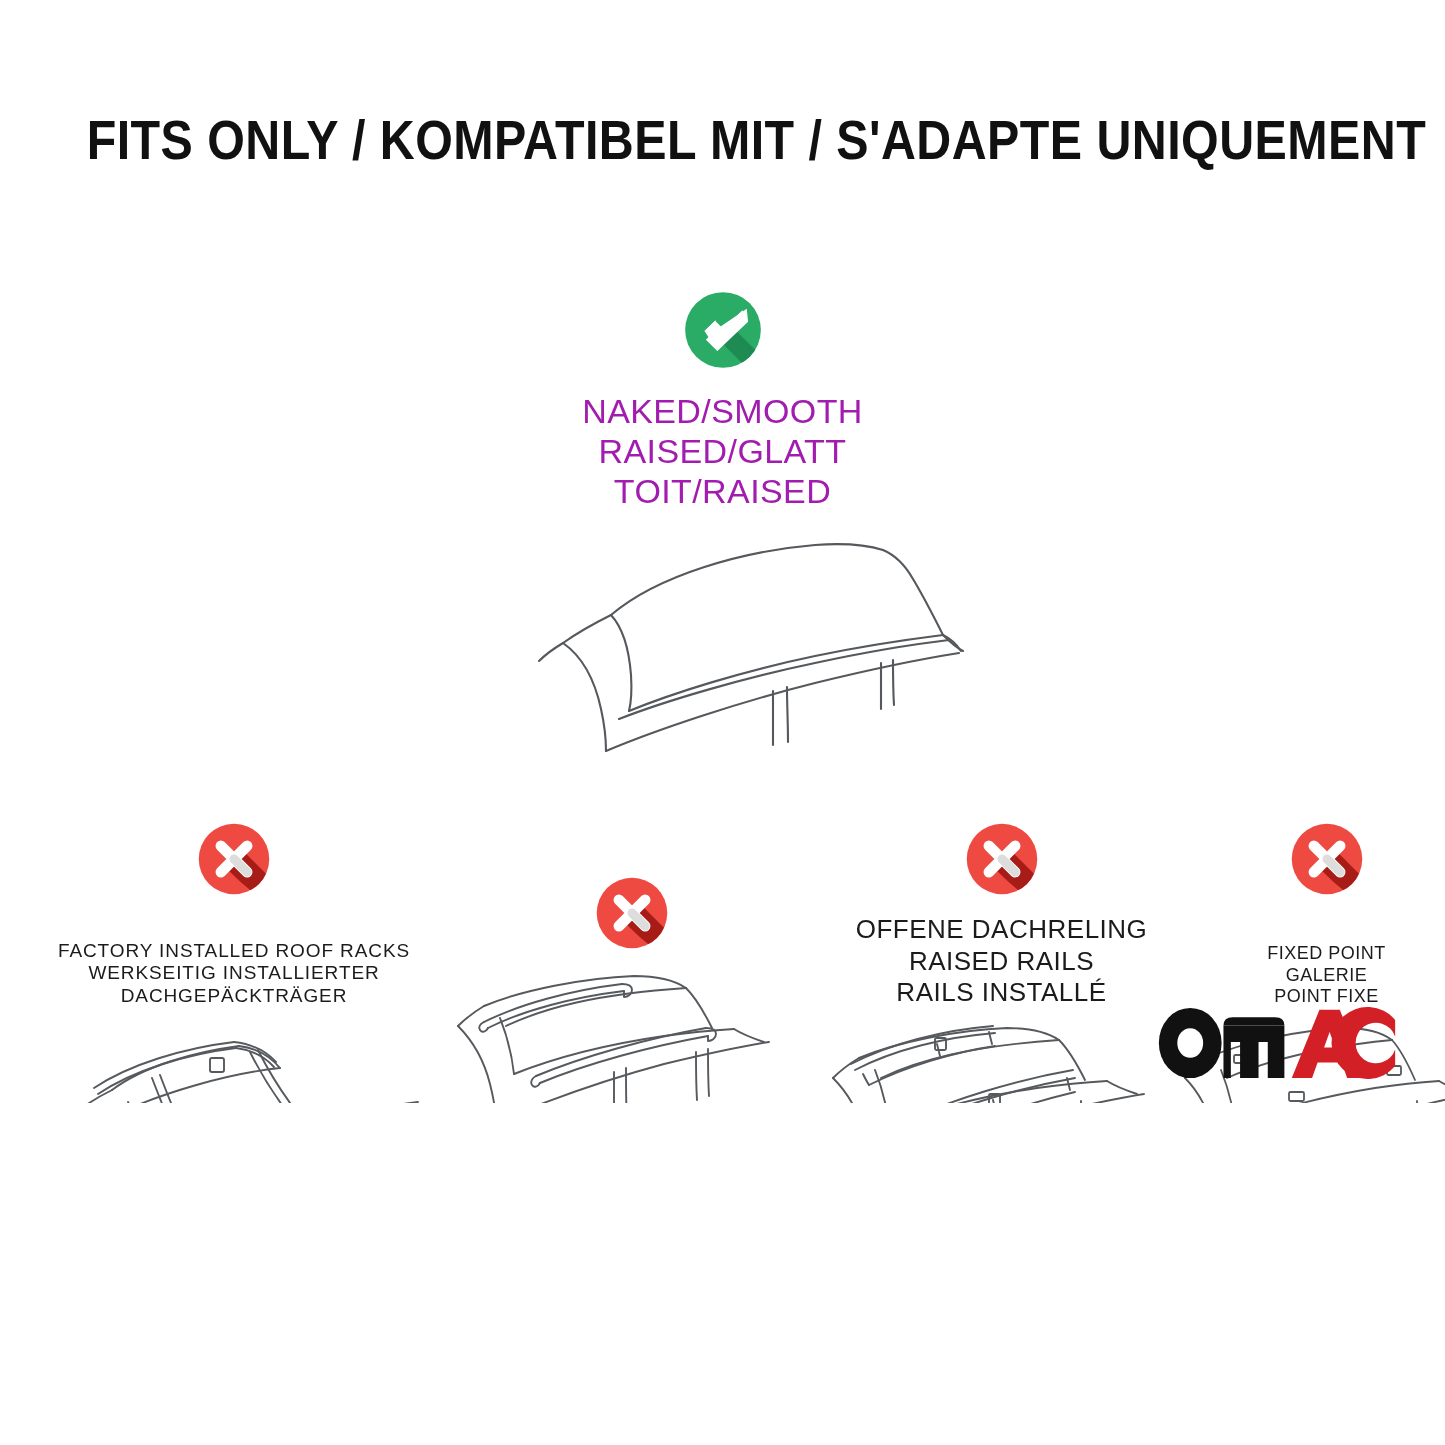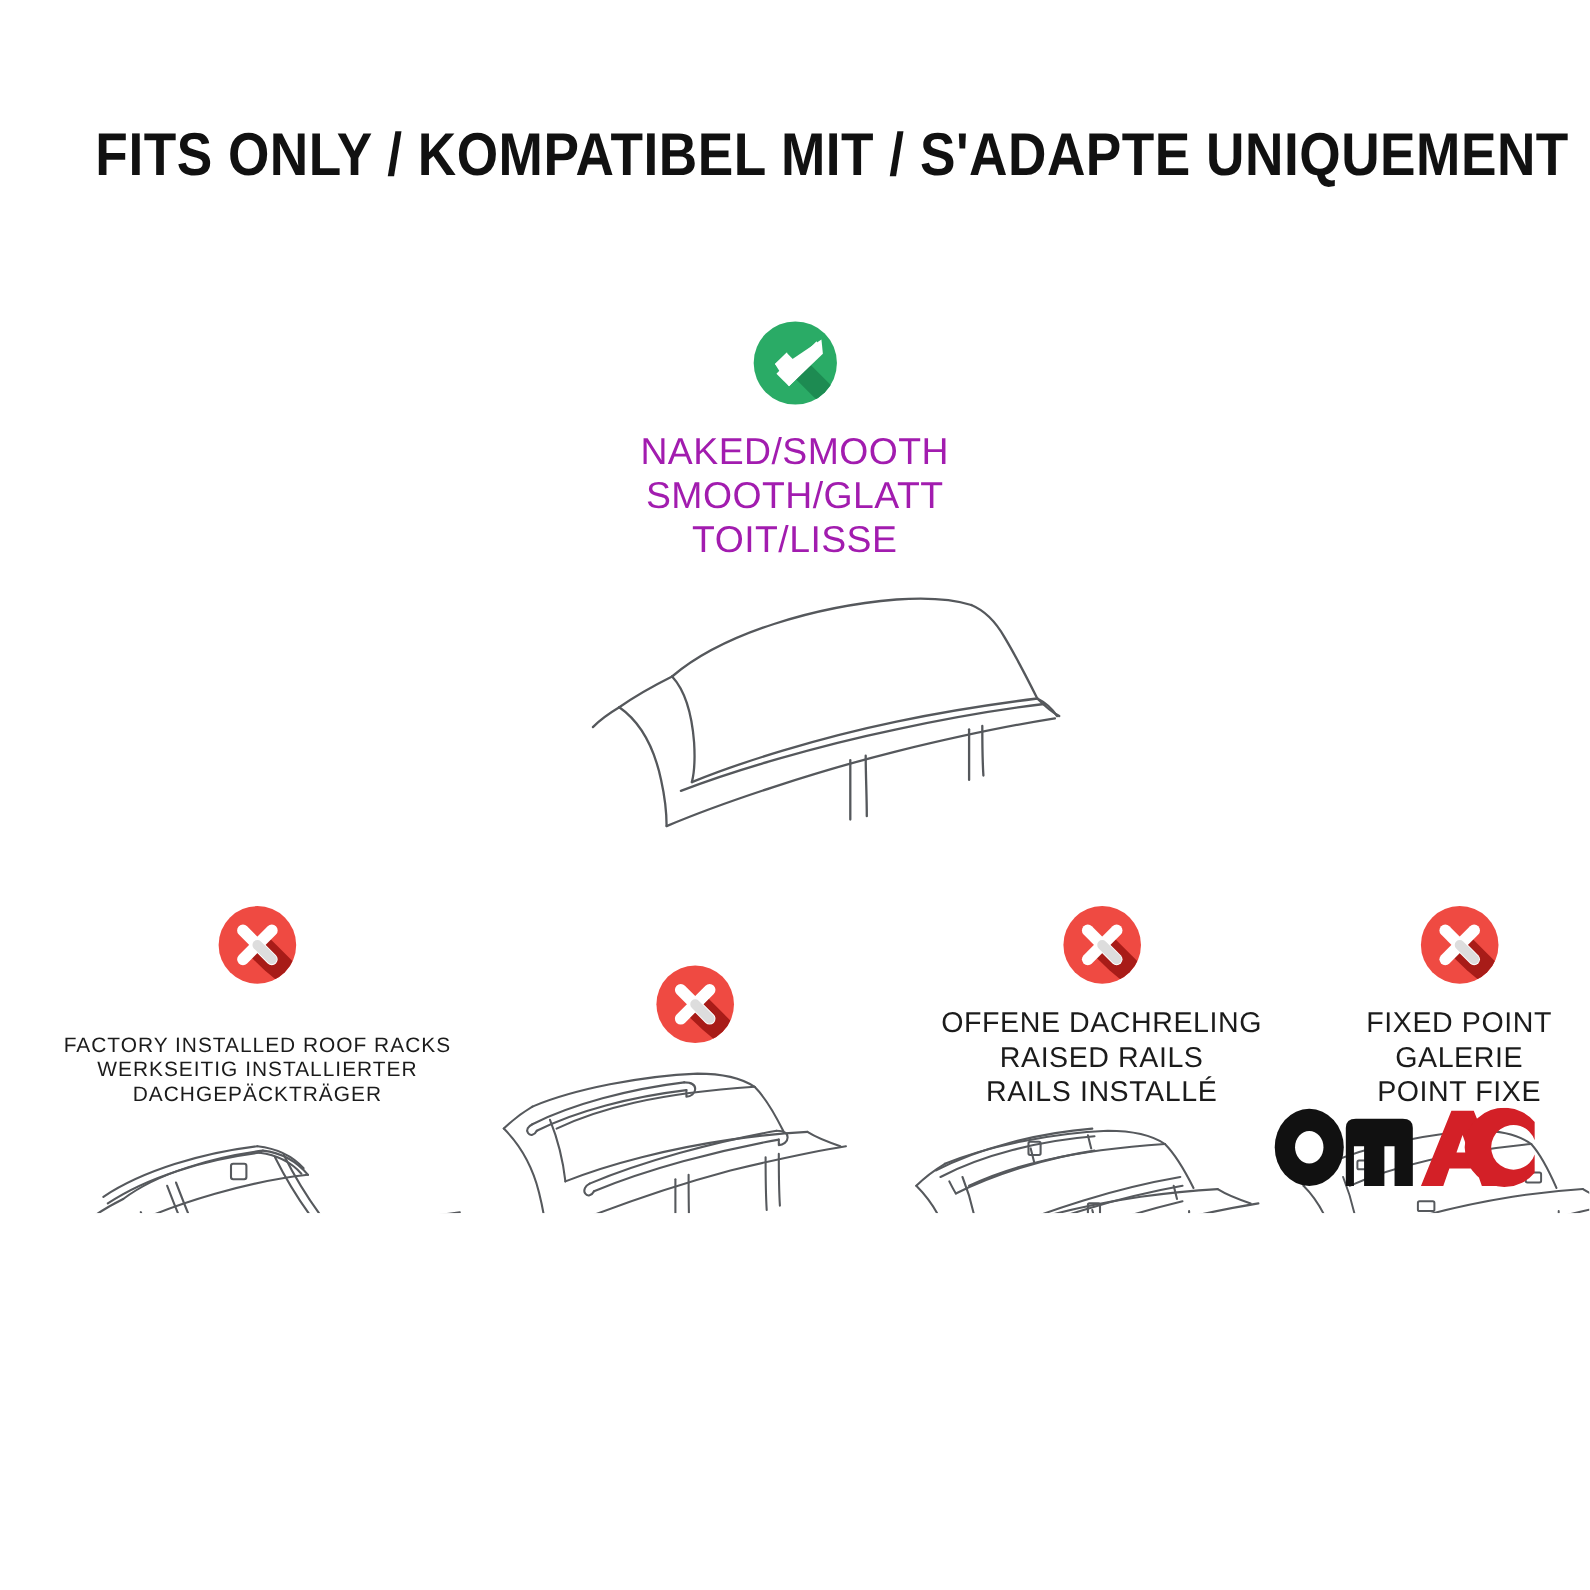--- a/index.html
+++ b/index.html
@@ -94,21 +94,21 @@
     color: #1b1b1b;
     letter-spacing: 0.5px;
     min-height: 96px;
     display: flex;
     flex-direction: column;
     justify-content: flex-end;
   }
   .col-1 .col-labels { font-size: 19px; letter-spacing: 0.9px; }
   .col-2 .col-labels,
   .col-3 .col-labels { font-size: 26px; }
-  .col-4 .col-labels { font-size: 26px; }
+  .col-4 .col-labels { font-size: 18px; }
 
   .col-art { margin-top: 10px; }
   .col-1 .col-art { width: 400px; height: 215px; }
   .col-2 .col-art { width: 375px; height: 215px; }
   .col-3 .col-art { width: 370px; height: 215px; }
   .col-4 .col-art { width: 300px; height: 215px; }
 
   
   .logo {
     position: absolute;
@@ -141,22 +141,22 @@
           <polygon points="40,56 52,68 95,111 110,96 60,46" fill="#1d8b52"></polygon>
         </g>
         <path d="M29 51 L41.5 39 L43 56.5 L72 27.5 L77.5 40 L43.5 74 Z" fill="#ffffff"></path>
         <path d="M29 51 L41 39.5 L55 53.5 L43.5 65.5 Z" fill="#ffffff"></path>
         <path d="M43.5 74 L30.5 61 L41.8 49.6 L77 25.8 L78.5 40.5 Z" fill="#ffffff"></path>
       </svg>
     </span>
 
     <div class="hero-labels">
       <div>NAKED/SMOOTH</div>
-      <div>SMOOTH/GLATT</div>
-      <div>TOIT/LISSE</div>
+      <div>RAISED/GLATT</div>
+      <div>TOIT/RAISED</div>
     </div>
 
     <span class="hero-art">
       <svg viewBox="0 0 560 250" width="560" height="250" aria-hidden="true">
         <g fill="none" stroke="#55585c" stroke-width="2.1" stroke-linecap="round" stroke-linejoin="round">
 
           <path d="M168 92 C215 52 300 28 372 22 C400 20 424 22 440 27"></path>
           <path d="M440 27 C452 32 462 42 470 56 C482 76 492 96 500 112"></path>
           <path d="M168 92 C152 100 134 110 120 120"></path>
 

